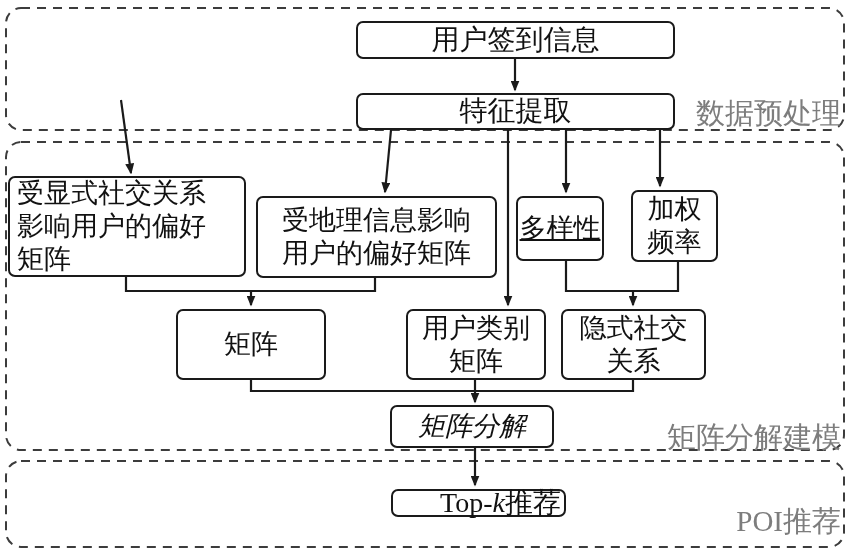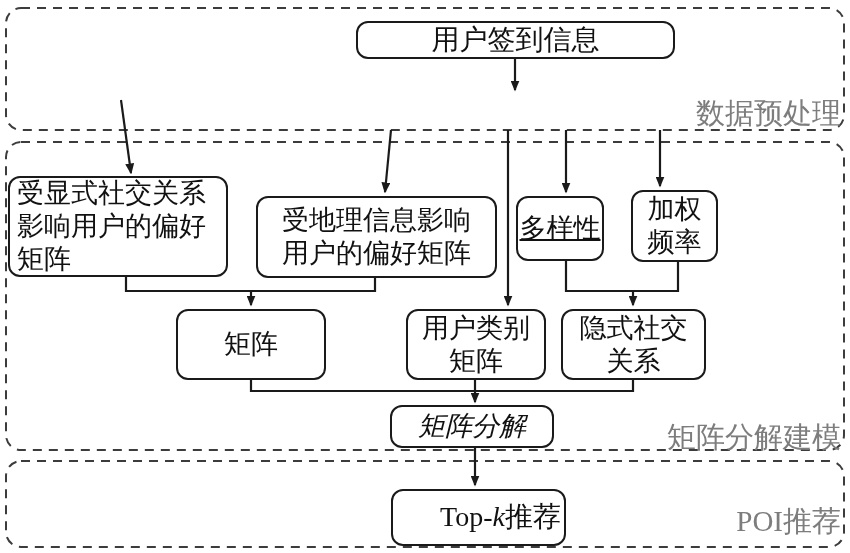--- a/index.html
+++ b/index.html
@@ -31,21 +31,21 @@
     .edge-lines line, .edge-lines polyline {
       stroke: var(--arrow, #1a1a1a);
       stroke-width: 2.2;
       fill: none;
     }
     .ah-fill { fill: var(--arrow, #1a1a1a); }
     .node {
       position: absolute;
       background: #ffffff;
       border: 2px solid var(--box-border, #1a1a1a);
-      border-radius: 12px;
+      border-radius: 7px;
       display: flex;
       flex-direction: column;
       align-items: center;
       justify-content: center;
       font-size: 27px;
       line-height: 1.22;
       text-align: center;
       color: var(--text, #111111);
       white-space: nowrap;
     }
@@ -104,22 +104,25 @@
 
       <line x1="475" y1="448" x2="475" y2="485" marker-end="url(#ah)"></line>
     </g>
   </svg>
 
 
   <div class="node" style="left:356px; top:21px; width:319px; height:38px; font-size:28px;">
     <span>用户签到信息</span>
   </div>
 
+  <div class="node" style="left:356px; top:93px; width:319px; height:37px; font-size:28px;">
+    <span>特征提取</span>
+  </div>
 
-  <div class="node align-left" style="left:8px; top:176px; width:220px; height:101px;">
+  <div class="node align-left" style="left:8px; top:176px; width:238px; height:101px;">
     <span>受显式社交关系</span>
     <span>影响用户的偏好</span>
     <span>矩阵</span>
   </div>
 
   <div class="node" style="left:256px; top:196px; width:241px; height:82px;">
     <span>受地理信息影响</span>
     <span>用户的偏好矩阵</span>
   </div>
 
@@ -143,21 +146,21 @@
 
   <div class="node" style="left:561px; top:309px; width:145px; height:71px;">
     <span>隐式社交</span>
     <span>关系</span>
   </div>
 
   <div class="node" style="left:390px; top:405px; width:164px; height:43px;font-style:italic;">
     <span>矩阵分解</span>
   </div>
 
-  <div class="node row" style="left:391px; top:489px; width:175px; height:57px; font-size:28px;padding-left:44px;">
+  <div class="node row" style="left:391px; top:489px; width:175px; height:28px; font-size:28px;padding-left:44px;">
     <span>Top-</span>
       <span class="italic">k</span>
       <span>推荐</span>
   </div>
 
   <div class="section-label" style="top:94px; right:9px;">数据预处理</div>
   <div class="section-label" style="top:406px; right:9px;margin-top:12px;">矩阵分解建模</div>
   <div class="section-label" style="top:502px; right:9px;">POI推荐</div>
 
 </div>

